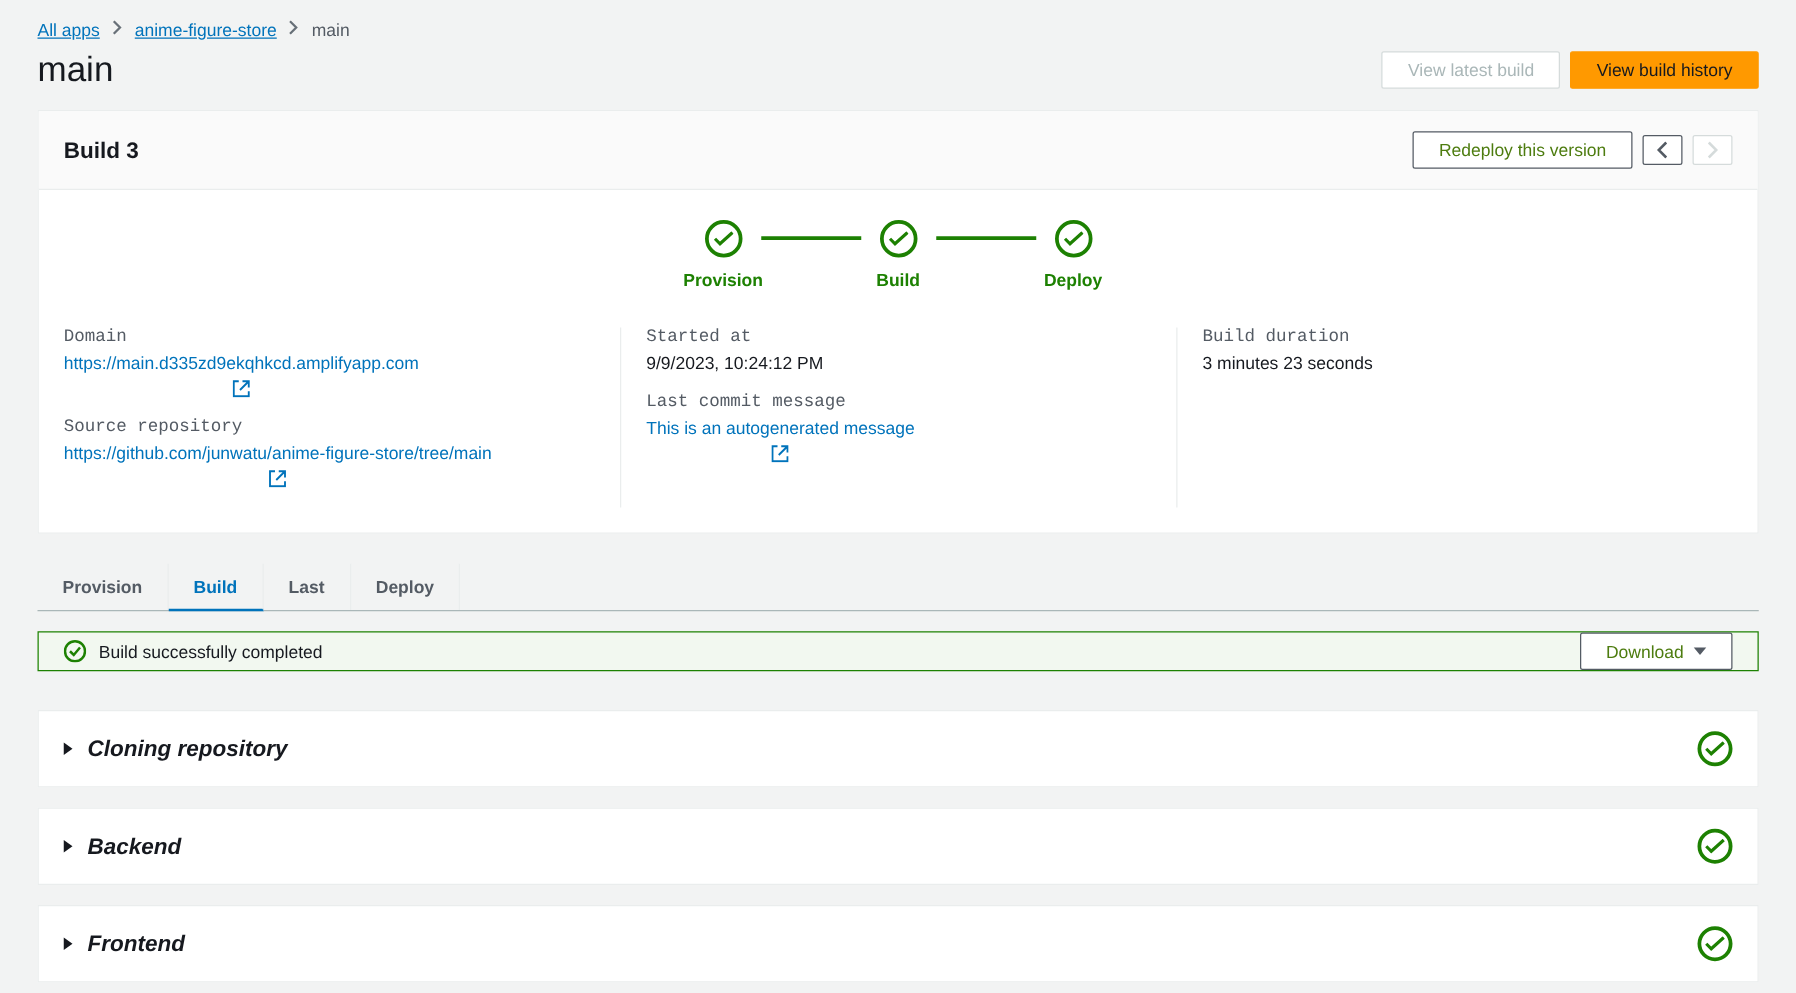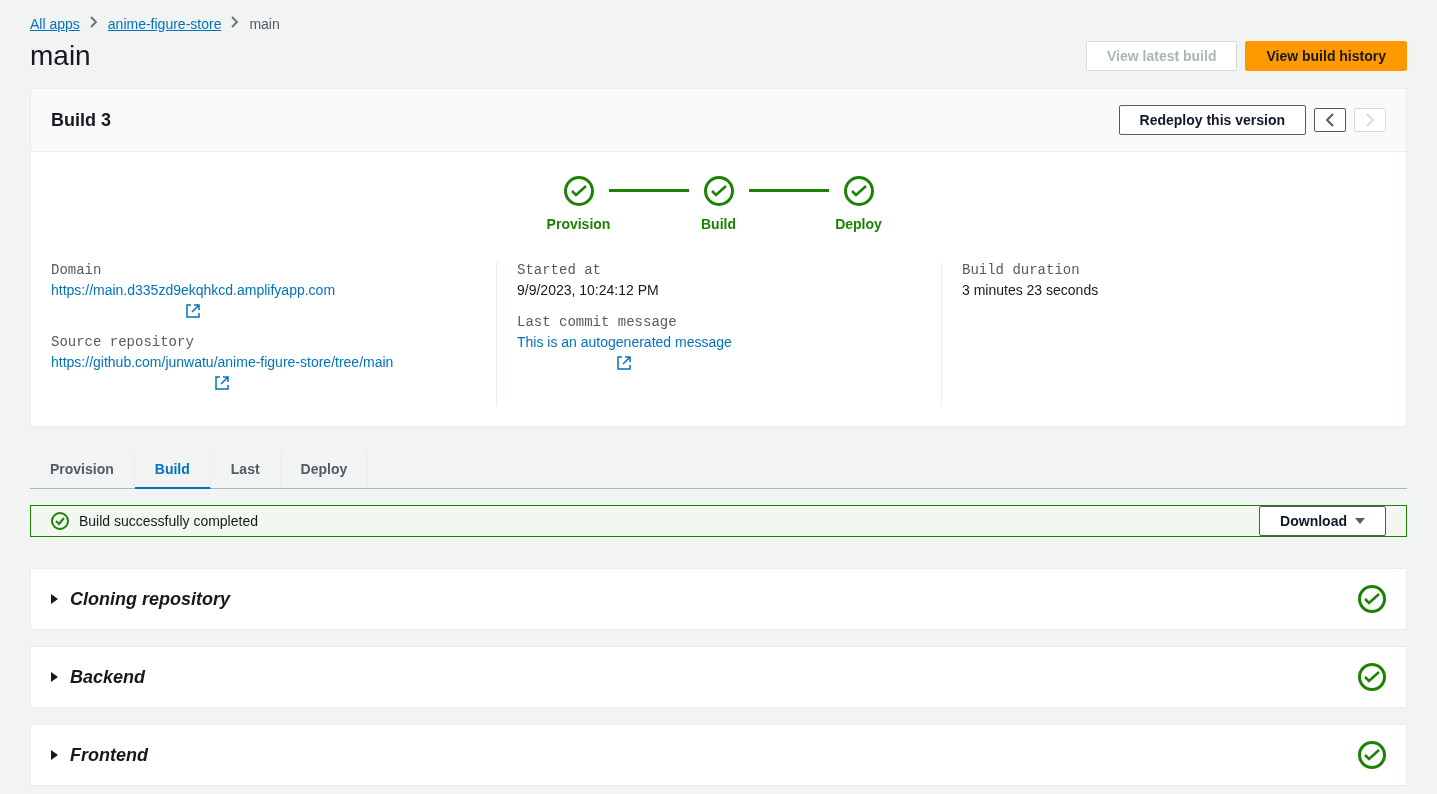--- a/index.html
+++ b/index.html
@@ -17,25 +17,25 @@
 .breadcrumb a { text-decoration: underline; }
 .breadcrumb-current { color: #545b64; }
 .chev { color: #687078; }
 
 
 .header-row { display: flex; justify-content: space-between; align-items: center; margin-bottom: 16px; }
 .page-title { font-size: 28px; font-weight: 400; color: #16191f; }
 .header-buttons { display: flex; gap: 8px; }
 .btn {
   display: inline-flex; align-items: center; justify-content: center;
-  padding: 6px 20px; font-size: 14px; font-weight: 700;
+  padding: 6px 20px; font-size: 14px; font-weight: 400;
   border-radius: 2px; cursor: pointer; border: 1px solid;
   background: #fff;
 }
-.btn-normal { border-color: #545b64; color: #0f172a; text-align: right; }
+.btn-normal { border-color: #545b64; color: #4d7c0f; text-align: right; }
 .btn-primary { background: #ff9900; border-color: #ff9900; color: #16191f; }
 .btn-disabled { border-color: #d5dbdb; color: #aab7b8; cursor: default; background: #fff; }
 .btn-icon { padding: 4px 10px; }
 
 
 .card { background: #fff; border: 1px solid #eaeded; margin-bottom: 24px; }
 .card-header {
   display: flex; justify-content: space-between; align-items: center;
   padding: 16px 20px; background: #fafafa; border-bottom: 1px solid #eaeded;
 }

